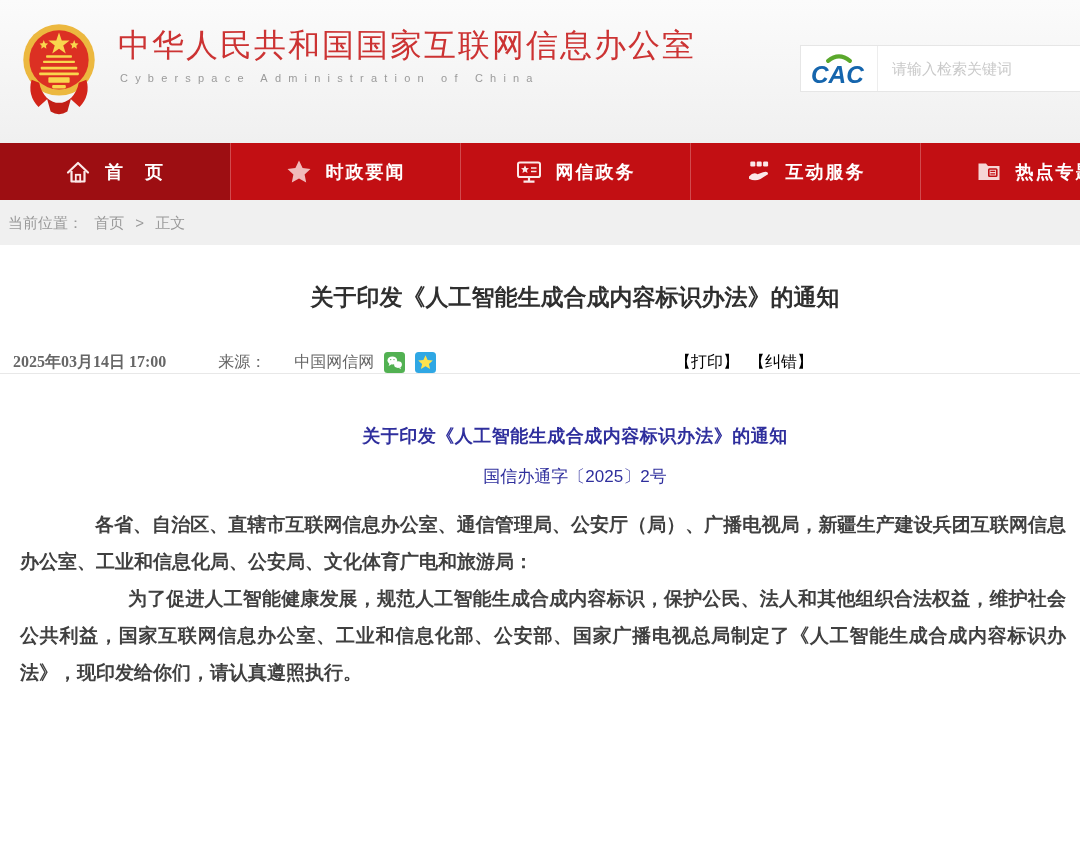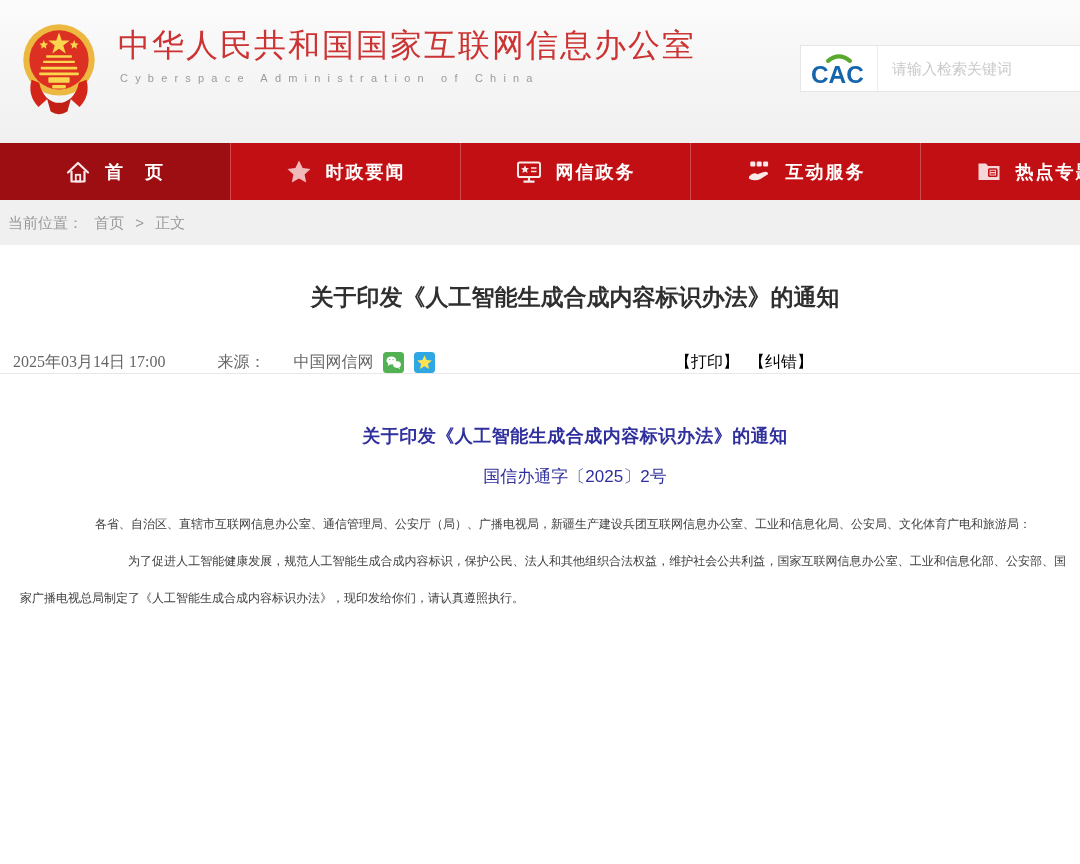--- a/index.html
+++ b/index.html
@@ -9,21 +9,21 @@
 
   
   .header { height: 143px; background: linear-gradient(#fbfbfb, #f0f0f0); position: relative; }
   .emblem { position: absolute; left: 21px; top: 21px; width: 76px; height: 96px; }
   .site-title { position: absolute; left: 118px; top: 24px; font-size: 32px; font-weight: normal;
                 color: #cc3333; letter-spacing: 2px; white-space: nowrap; }
   .site-subtitle { position: absolute; left: 120px; top: 72px; font-size: 11px; color: #9b9b9b;
                    letter-spacing: 7.2px; white-space: nowrap; }
   .search-box { position: absolute; left: 800px; top: 45px; width: 340px; height: 47px;
                 background: #fff; border: 1px solid #e6e6e6; display: flex; align-items: center; }
-  .cac-logo { width: 76px; display: flex; justify-content: center; align-items: center; flex: none; }
+  .cac-logo { width: 76px; display: flex; justify-content: center; align-items: center; flex: none; font-style: italic; }
   .search-input { flex: 1; height: 100%; border: none; outline: none; border-left: 1px solid #ededed;
                   font-size: 15px; color: #555; padding: 0 14px; background: transparent;
                   font-family: "Liberation Sans", "DejaVu Sans", sans-serif; }
   .search-input::placeholder { color: #c9c9c9; }
 
   
   .nav { height: 57px; background: #c20f13; display: flex; width: 1150px; }
   .nav-item { width: 230px; display: flex; align-items: center; justify-content: center; gap: 14px;
               color: #fff; font-size: 18px; font-weight: bold; letter-spacing: 2px; cursor: pointer; }
   .nav-item + .nav-item { border-left: 1px solid rgba(255,255,255,0.25); }
@@ -36,32 +36,32 @@
   .breadcrumb span { margin-right: 7px; }
   .crumb-link { cursor: pointer; }
 
   
   .article-title { margin-top: 36px; line-height: 32px; text-align: center; font-size: 23px;
                    font-weight: bold; color: #2f2f2f; }
   .meta-row { margin-top: 39px; height: 22px; padding-bottom: 9px; border-bottom: 1px solid #e8e8e8;
               position: relative; font-family: "Liberation Serif", "DejaVu Serif", serif;
               font-size: 16px; color: #666; }
   .meta-left { position: absolute; left: 13px; top: 0; display: flex; align-items: center; }
-  .meta-date { margin-right: 52px; }
+  .meta-date { margin-right: 52px; font-weight: bold; }
   .meta-source-label { margin-right: 28px; }
   .share-icon { width: 21px; height: 21px; margin-left: 10px; cursor: pointer; display: inline-block; }
   .meta-actions { position: absolute; left: 675px; top: 0; color: #000000; }
   .meta-actions span { cursor: pointer; margin-right: 6px; }
 
   .doc-title { margin-top: 49px; line-height: 26px; text-align: center; font-size: 18px;
                font-weight: bold; color: #2f2f9d; letter-spacing: 0.5px; }
   .doc-number { margin-top: 17px; line-height: 22px; text-align: center; font-size: 17px; color: #2f2f9d; }
 
-  .article-body { margin: 18px 84px 0 20px; font-size: 12px; line-height: 37px; color: #404040;
-                  text-align: justify; }
+  .article-body { margin: 18px 84px 0 20px; font-size: 19px; line-height: 37px; color: #404040;
+                  text-align: justify; font-weight: bold; }
   .article-body p.p1 { text-indent: 75px; }
   .article-body p.p2 { text-indent: 108px; }
 
   .signatures { margin: -5px 84px 0 20px; text-align: right; font-size: 16px; line-height: 42.5px;
                 color: #404040; }
 </style>
 </head>
 <body>
 
 <div class="page">

